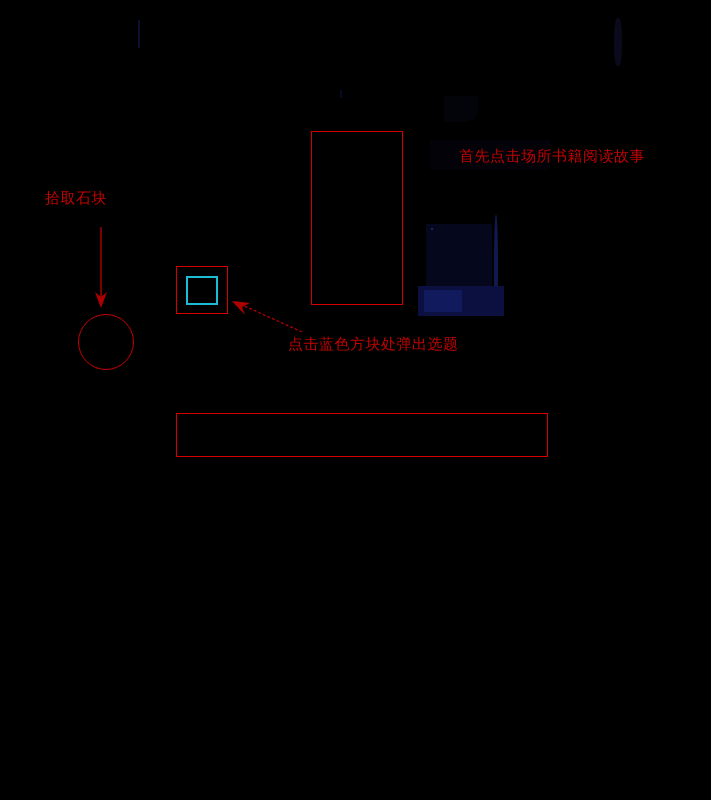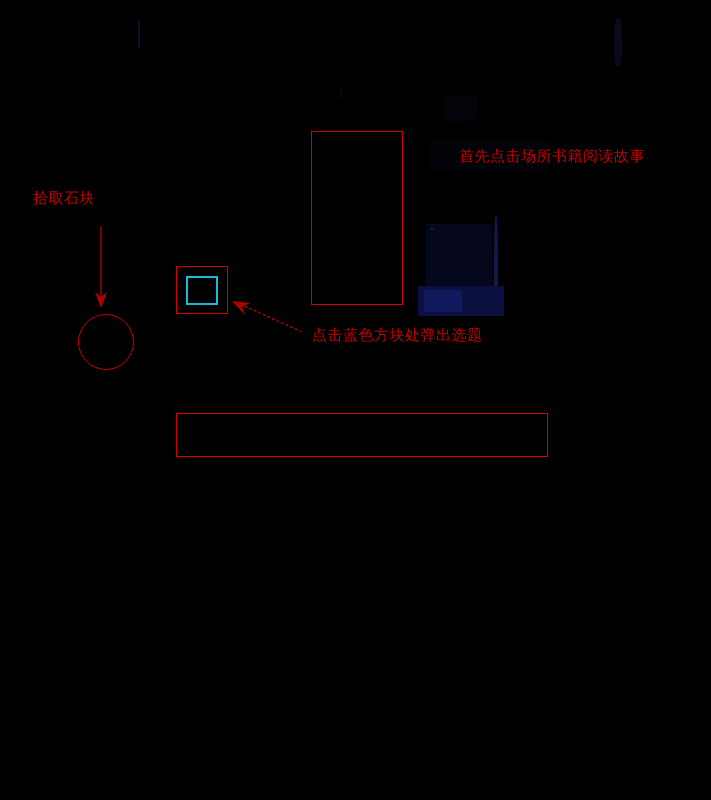--- a/index.html
+++ b/index.html
@@ -126,20 +126,20 @@
     </svg>
   </div>
 
   <div class="anno-arrow" style="left:228px;top:297px;width:82px;height:40px;">
     <svg width="82" height="40" viewBox="0 0 82 40">
       <line x1="74" y1="35" x2="12" y2="7" stroke="#b00000" stroke-width="1.3" stroke-dasharray="3 2"></line>
       <path d="M4 4 L22 6 L14 10 L17 18 Z" fill="#b00000"></path>
     </svg>
   </div>
 
-  <div class="anno-text" style="left:33px;top:190px;">拾取石块</div>
+  <div class="anno-text" style="left:45px;top:190px;">拾取石块</div>
 
   <div class="anno-text" style="left:415px;top:148px;margin-left:44px;">首先点击场所书籍阅读故事</div>
 
-  <div class="anno-text" style="left:288px;top:327px;margin-left:24px;">点击蓝色方块处弹出选题</div>
+  <div class="anno-text" style="left:288px;top:336px;">点击蓝色方块处弹出选题</div>
 
 
 </div>
 
 </body></html>

